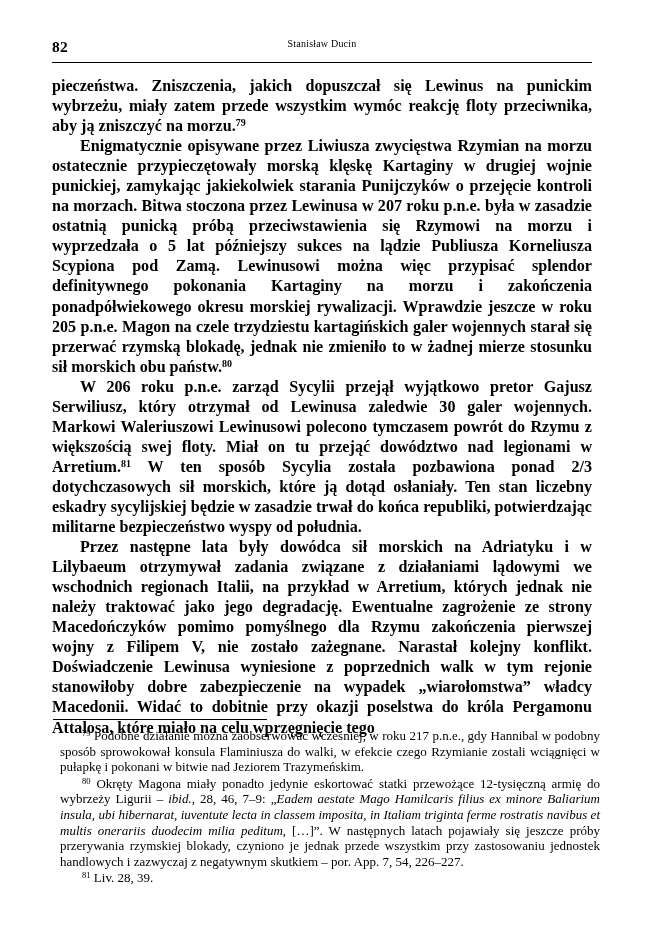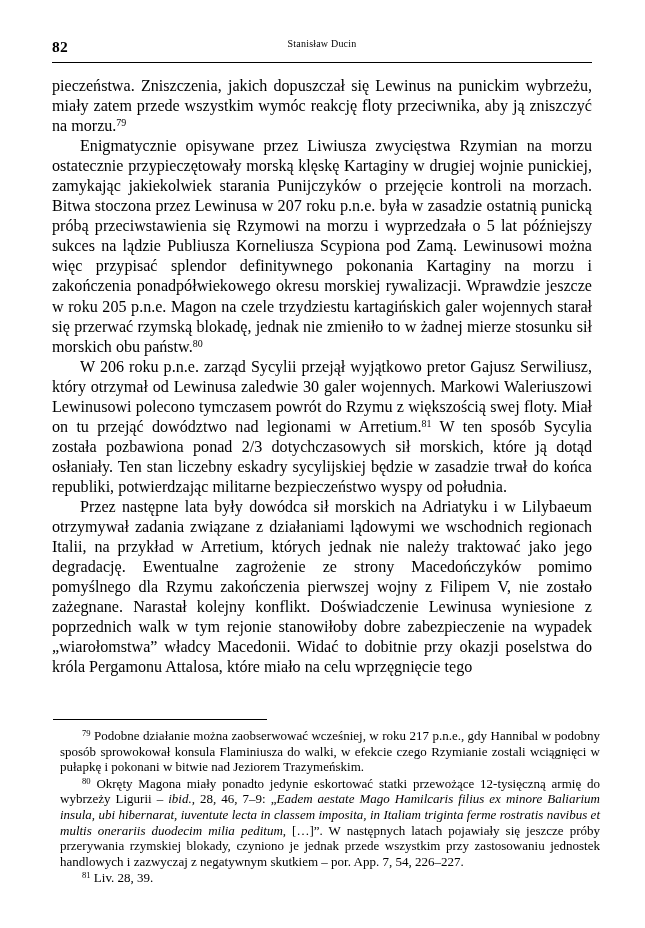--- a/index.html
+++ b/index.html
@@ -58,20 +58,21 @@
     height: 0;
     border-top: 1.6px solid #000;
   }
 
   
   .body-block {
     position: absolute;
     left: 52px;
     top: 76px;
     width: 540px;
+    font-weight: bold;
   }
   .body-block p {
     margin: 0;
     font-size: 16.1px;
     line-height: 20.05px;
     text-align: justify;
     text-justify: inter-word;
     text-indent: 0;
     hyphens: none;
   }

